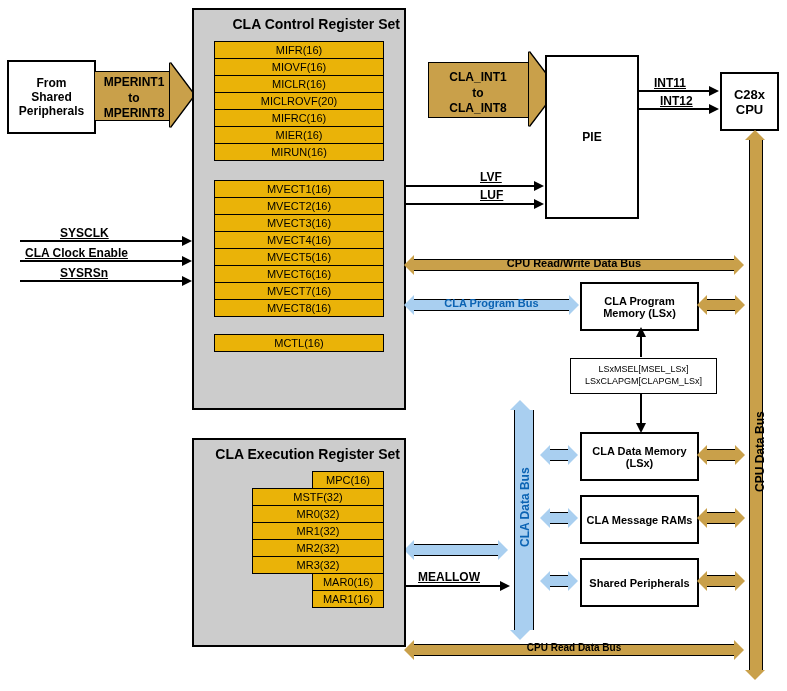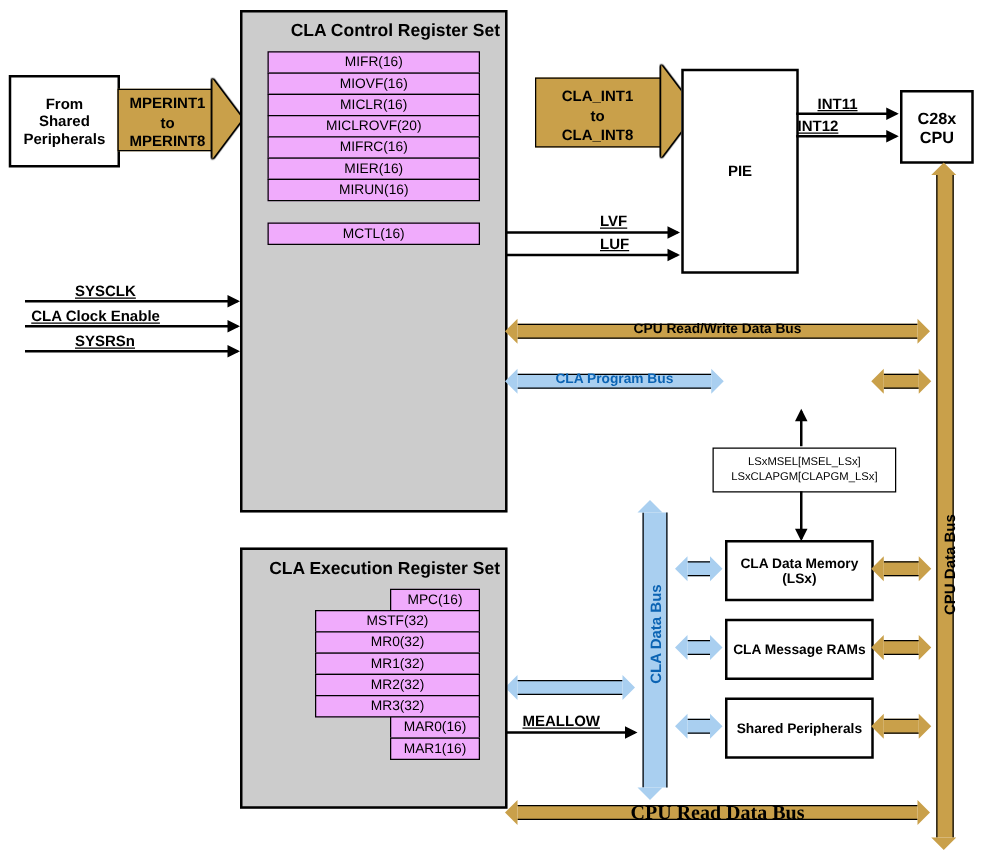--- a/index.html
+++ b/index.html
@@ -2,21 +2,21 @@
 <html><head>
 <meta charset="utf-8">
 <style>
   body { margin:0; font-family: Arial, Helvetica, sans-serif; font-size:12px; background:#fff; color:#000; }
   .canvas { position:relative; width:787px; height:691px; }
   .box { position:absolute; background:#fff; border:2px solid #000; text-align:center; display:flex; align-items:center; justify-content:center; font-weight:bold; }
   .plain-box { position:absolute; background:#fff; border:1px solid #000; text-align:center; display:flex; align-items:center; justify-content:center; }
   .reg-set { position:absolute; background:#ccc; border:2px solid #000; }
   .reg-set .title { text-align:right; font-weight:bold; font-size:14px; padding:6px 4px 8px 4px; line-height:1.2; }
   .reg-list { margin:0 20px 10px 20px; }
-  .reg { background:#f0abfc; border:1px solid #000; font-size:11px; text-align:center; height:16px; line-height:16px; margin-bottom:-1px; }
+  .reg { background:#eab308; border:1px solid #000; font-size:11px; text-align:center; height:16px; line-height:16px; margin-bottom:-1px; }
 
   
   .hbus { position:absolute; height:20px; }
   .hbus .shaft { position:absolute; top:4px; bottom:4px; left:10px; right:10px; }
   .hbus .la { position:absolute; left:0; top:0; width:0; height:0; border-top:10px solid transparent; border-bottom:10px solid transparent; border-right:10px solid; }
   .hbus .ra { position:absolute; right:0; top:0; width:0; height:0; border-top:10px solid transparent; border-bottom:10px solid transparent; border-left:10px solid; }
   .vbus { position:absolute; width:20px; }
   .vbus .shaft { position:absolute; left:4px; right:4px; top:10px; bottom:10px; }
   .vbus .ta { position:absolute; top:0; left:0; width:0; height:0; border-left:10px solid transparent; border-right:10px solid transparent; border-bottom:10px solid; }
   .vbus .ba { position:absolute; bottom:0; left:0; width:0; height:0; border-left:10px solid transparent; border-right:10px solid transparent; border-top:10px solid; }
@@ -74,20 +74,30 @@
   </div>
   <div class="reg-list">
     <div class="reg">MIFR(16)</div>
     <div class="reg">MIOVF(16)</div>
     <div class="reg">MICLR(16)</div>
     <div class="reg">MICLROVF(20)</div>
     <div class="reg">MIFRC(16)</div>
     <div class="reg">MIER(16)</div>
     <div class="reg">MIRUN(16)</div>
   </div>
+  <div class="reg-list" style="margin-top:20px;">
+    <div class="reg">MVECT1(16)</div>
+    <div class="reg">MVECT2(16)</div>
+    <div class="reg">MVECT3(16)</div>
+    <div class="reg">MVECT4(16)</div>
+    <div class="reg">MVECT5(16)</div>
+    <div class="reg">MVECT6(16)</div>
+    <div class="reg">MVECT7(16)</div>
+    <div class="reg">MVECT8(16)</div>
+  </div>
   <div class="reg-list" style="margin-top:18px;">
     <div class="reg">MCTL(16)</div>
   </div>
 </div>
 
 <div class="big-arrow tan" style="left:400px; top:52px; width:130px; height:74px;margin-left:28px;">
   <div class="body" style="left:0; top:10px; width:100px; height:54px;"></div>
   <div class="head" style="left:101px; top:0; border-top:37px solid transparent; border-bottom:37px solid transparent; border-left:28px solid #c9a04a; filter: drop-shadow(1px 0 0 #000) drop-shadow(-1px 0 0 #000) drop-shadow(0 1px 0 #000) drop-shadow(0 -1px 0 #000);"></div>
   <div class="buslabel" style="top:18px; left:0; width:100px; font-size:12px; line-height:1.3;">
     <span>CLA_INT1</span><br>
@@ -107,21 +117,21 @@
   </div>
 </div>
 
 <div class="signal" style="left:637px; top:90px; width:80px;">
       <div class="ah-right"></div>
     </div>
 <div class="siglabel" style="left:654px; top:76px;">INT11</div>
 <div class="signal" style="left:637px; top:108px; width:80px;">
       <div class="ah-right"></div>
     </div>
-<div class="siglabel" style="left:638px; top:94px;">INT12</div>
+<div class="siglabel" style="left:660px; top:94px;">INT12</div>
 
 <div class="signal" style="left:404px; top:185px; width:138px;">
       <div class="ah-right"></div>
     </div>
 <div class="siglabel" style="left:480px; top:170px;">LVF</div>
 <div class="signal" style="left:404px; top:203px; width:138px;">
       <div class="ah-right"></div>
     </div>
 <div class="siglabel" style="left:480px; top:188px;">LUF</div>
 
@@ -145,20 +155,23 @@
   <div class="buslabel" style="top:2px; font-size:11px;">CPU Read/Write Data Bus</div>
 </div>
 
 <div class="hbus blue" style="left:404px; top:295px; width:175px;">
   <div class="shaft"></div>
       <div class="la"></div>
       <div class="ra"></div>
   <div class="buslabel" style="top:2px; font-size:11px;">CLA Program Bus</div>
 </div>
 
+<div class="box" style="left:580px; top:282px; width:115px; height:45px; font-size:11px;">
+  <span>CLA Program Memory (LSx)</span>
+</div>
 
 <div class="hbus tan" style="left:697px; top:295px; width:48px;">
   <div class="shaft"></div>
       <div class="la"></div>
       <div class="ra"></div>
 </div>
 
 <div class="plain-box" style="left:570px; top:358px; width:145px; height:34px; font-size:9px; line-height:1.3; flex-direction:column;">
   <div>LSxMSEL[MSEL_LSx]</div>
   <div>LSxCLAPGM[CLAPGM_LSx]</div>
@@ -252,16 +265,16 @@
 
 <div class="signal" style="left:404px; top:585px; width:104px;">
       <div class="ah-right"></div>
     </div>
 <div class="siglabel" style="left:418px; top:570px;">MEALLOW</div>
 
 <div class="hbus tan" style="left:404px; top:640px; width:340px;">
   <div class="shaft"></div>
       <div class="la"></div>
       <div class="ra"></div>
-  <div class="buslabel" style="top:2px; font-size:16px;font-family:Liberation Serif, serif;">CPU Read Data Bus</div>
+  <div class="buslabel" style="top:2px; font-size:10px;">CPU Read Data Bus</div>
 </div>
 
 </div>
 
 </body></html>

